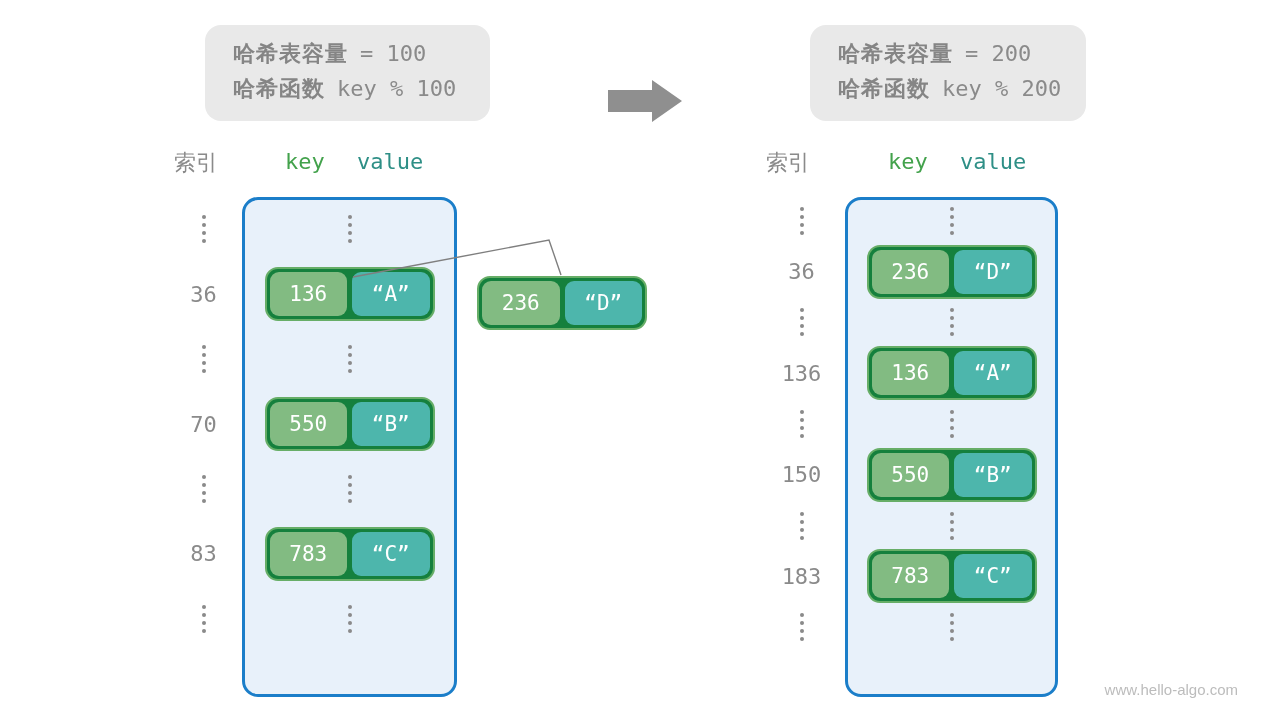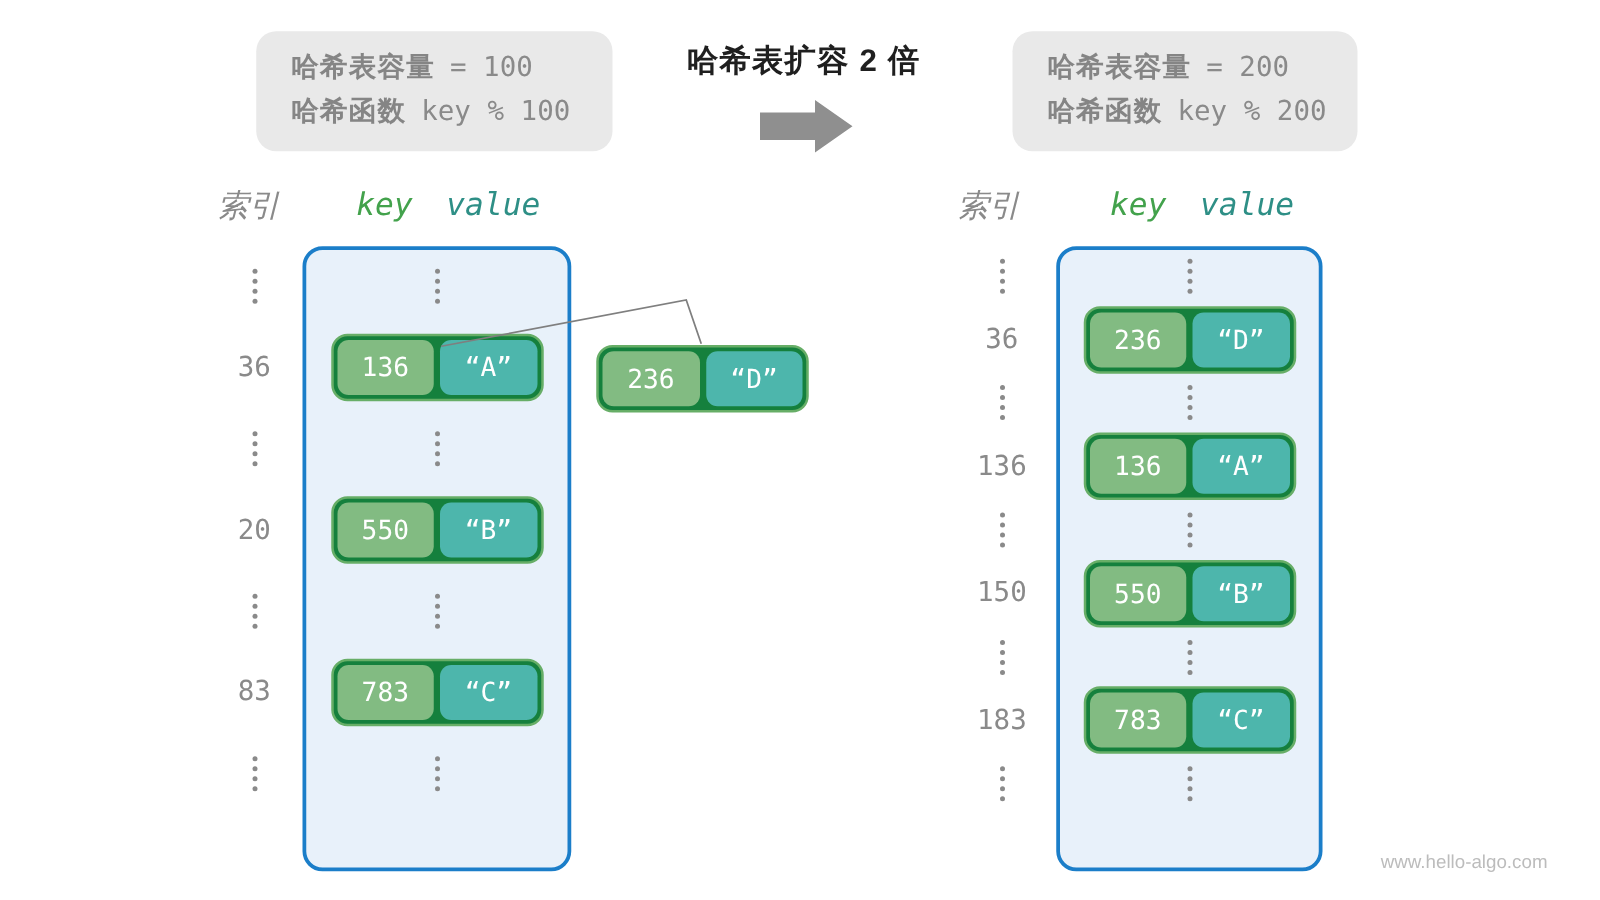--- a/index.html
+++ b/index.html
@@ -21,21 +21,21 @@
   .info-line{display:flex;align-items:baseline;gap:12px;height:34px;margin-bottom:1px;}
   .info-label{font-weight:bold;font-size:22px;color:var(--text-gray);letter-spacing:1px;}
   .info-value{font-family:"DejaVu Sans Mono",monospace;font-size:22px;color:#8a8a8a;}
 
   
   .center-title{position:absolute;left:518px;top:32px;width:250px;text-align:center;
     font-weight:bold;font-size:25px;color:var(--title-black);letter-spacing:1px;}
   .arrow-svg{position:absolute;left:606px;top:78px;}
 
   
-  .col-header{position:absolute;font-size:25px;color:var(--dot-gray);font-style:italic;}
+  .col-header{position:absolute;font-size:22px;color:var(--dot-gray);}
   .col-header.mono{font-family:"DejaVu Sans Mono",monospace;}
   .hdr-key{color:var(--key-green);}
   .hdr-value{color:var(--value-teal);}
 
   
   .panel{position:absolute;top:197px;height:454px;}
   .panel.left-panel{left:165px;width:292px;}
   .panel.right-panel{left:758px;width:300px;}
   .bucket-bg{position:absolute;top:0;background:var(--container-bg);
     border:3px solid var(--container-border);border-radius:16px;}
@@ -80,21 +80,20 @@
     <div class="info-line">
       <span class="info-label">哈希表容量</span>
       <span class="info-value">= 100</span>
     </div>
     <div class="info-line">
       <span class="info-label">哈希函数</span>
       <span class="info-value">key % 100</span>
     </div>
   </div>
 
-  <div class="center-title">哈希表扩容 2 倍</div>
   <svg class="arrow-svg" width="80" height="46" viewBox="0 0 80 46">
     <polygon points="2,12 46,12 46,2 76,23 46,44 46,34 2,34" fill="#8f8f8f"></polygon>
   </svg>
 
   <div class="info-box right-box">
     <div class="info-line">
       <span class="info-label">哈希表容量</span>
       <span class="info-value">= 200</span>
     </div>
     <div class="info-line">
@@ -153,21 +152,21 @@
           <div class="slot-cell">
             <div class="dots">
               <i></i>
               <i></i>
               <i></i>
               <i></i>
             </div>
           </div>
         </div>
         <div class="row">
-          <div class="idx-cell">20</div>
+          <div class="idx-cell">70</div>
           <div class="slot-cell">
             <div class="pair">
               <div class="kv key-box">550</div>
               <div class="kv value-box">“B”</div>
             </div>
           </div>
         </div>
         <div class="row">
           <div class="idx-cell">
             <div class="dots">

